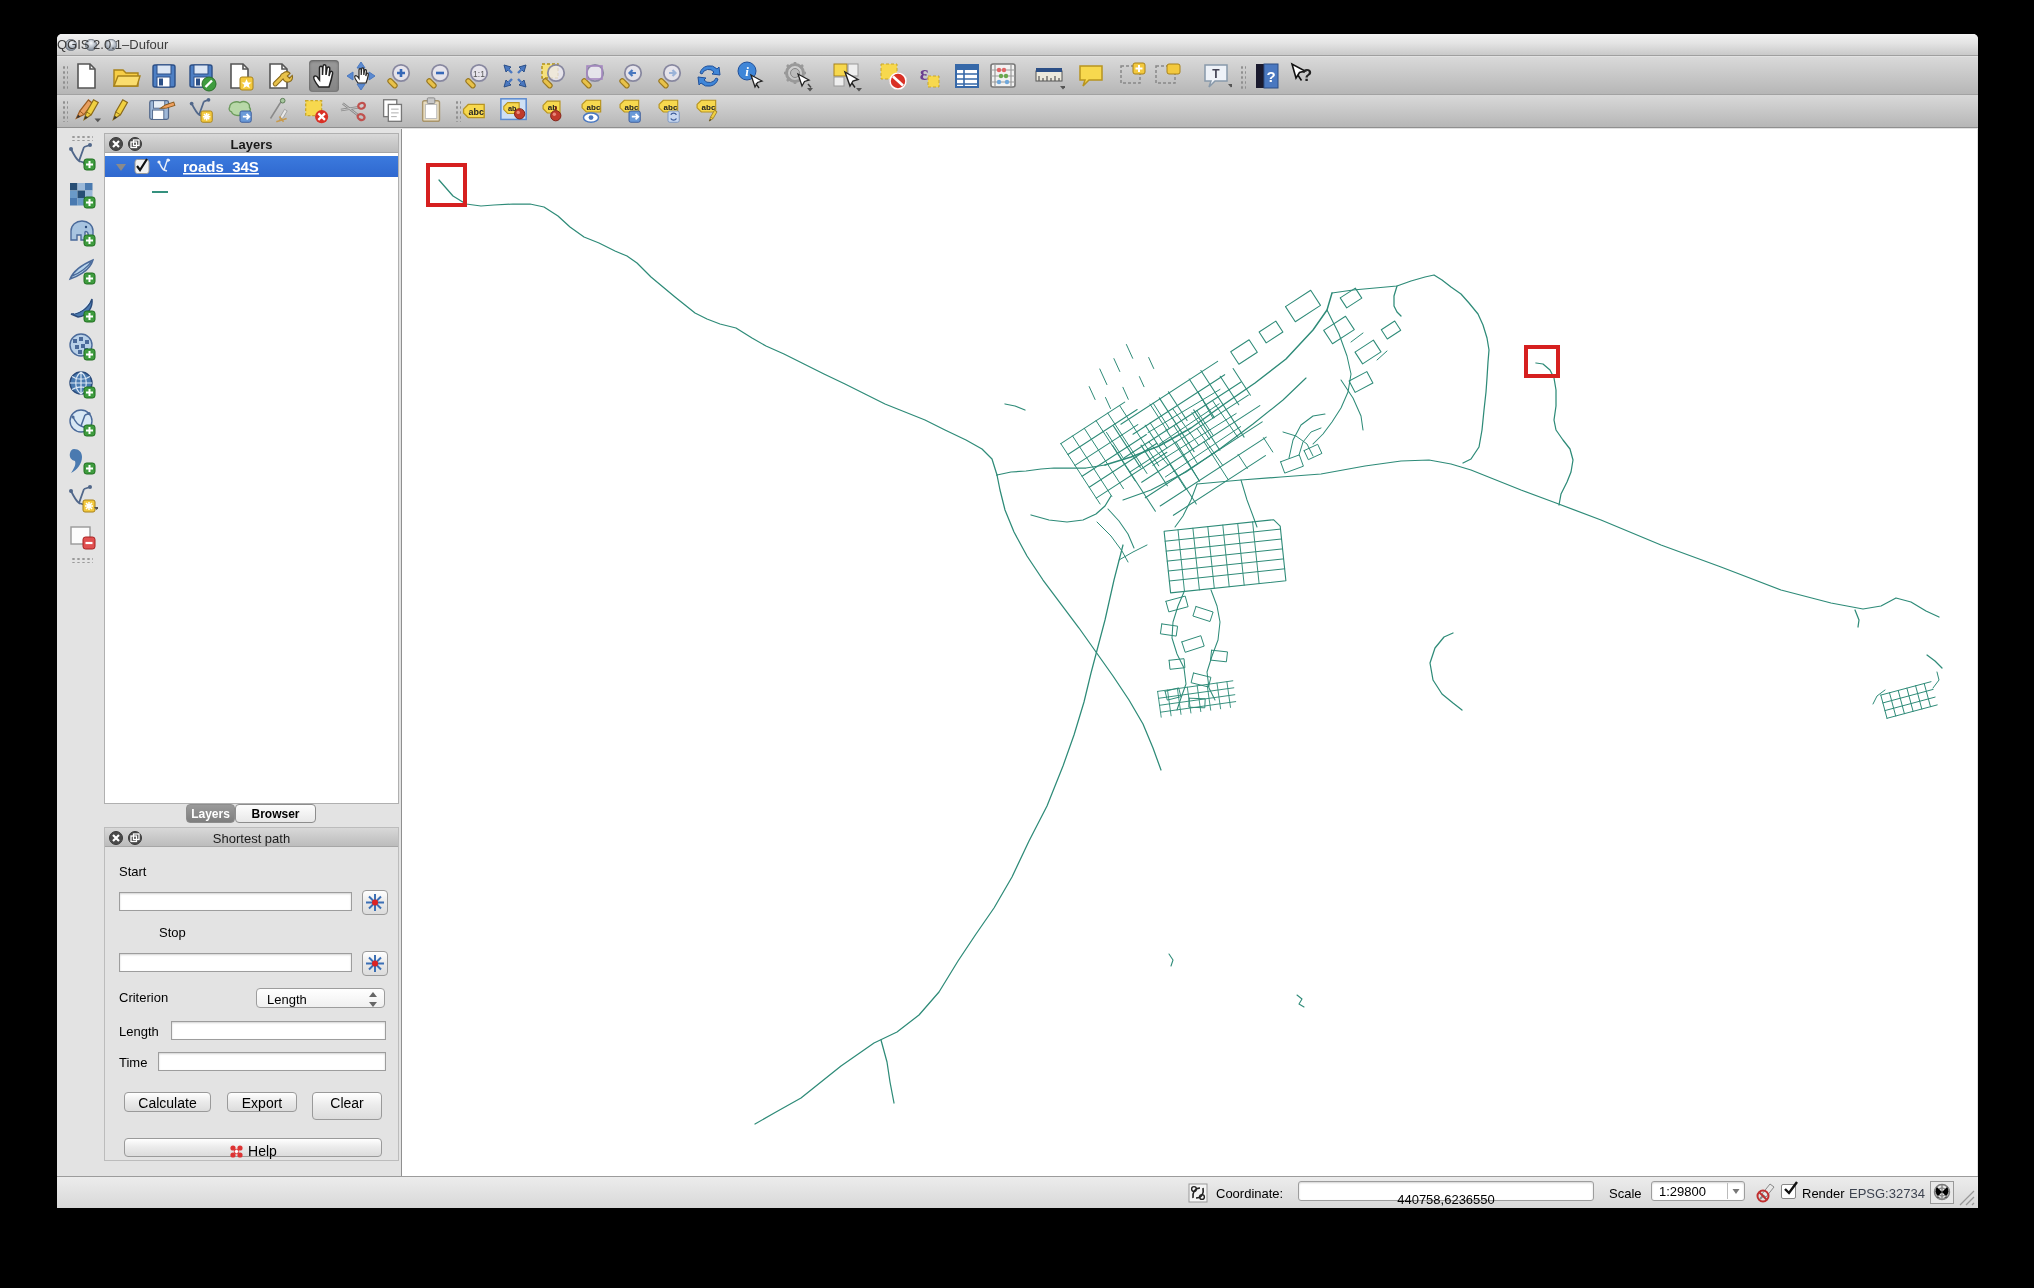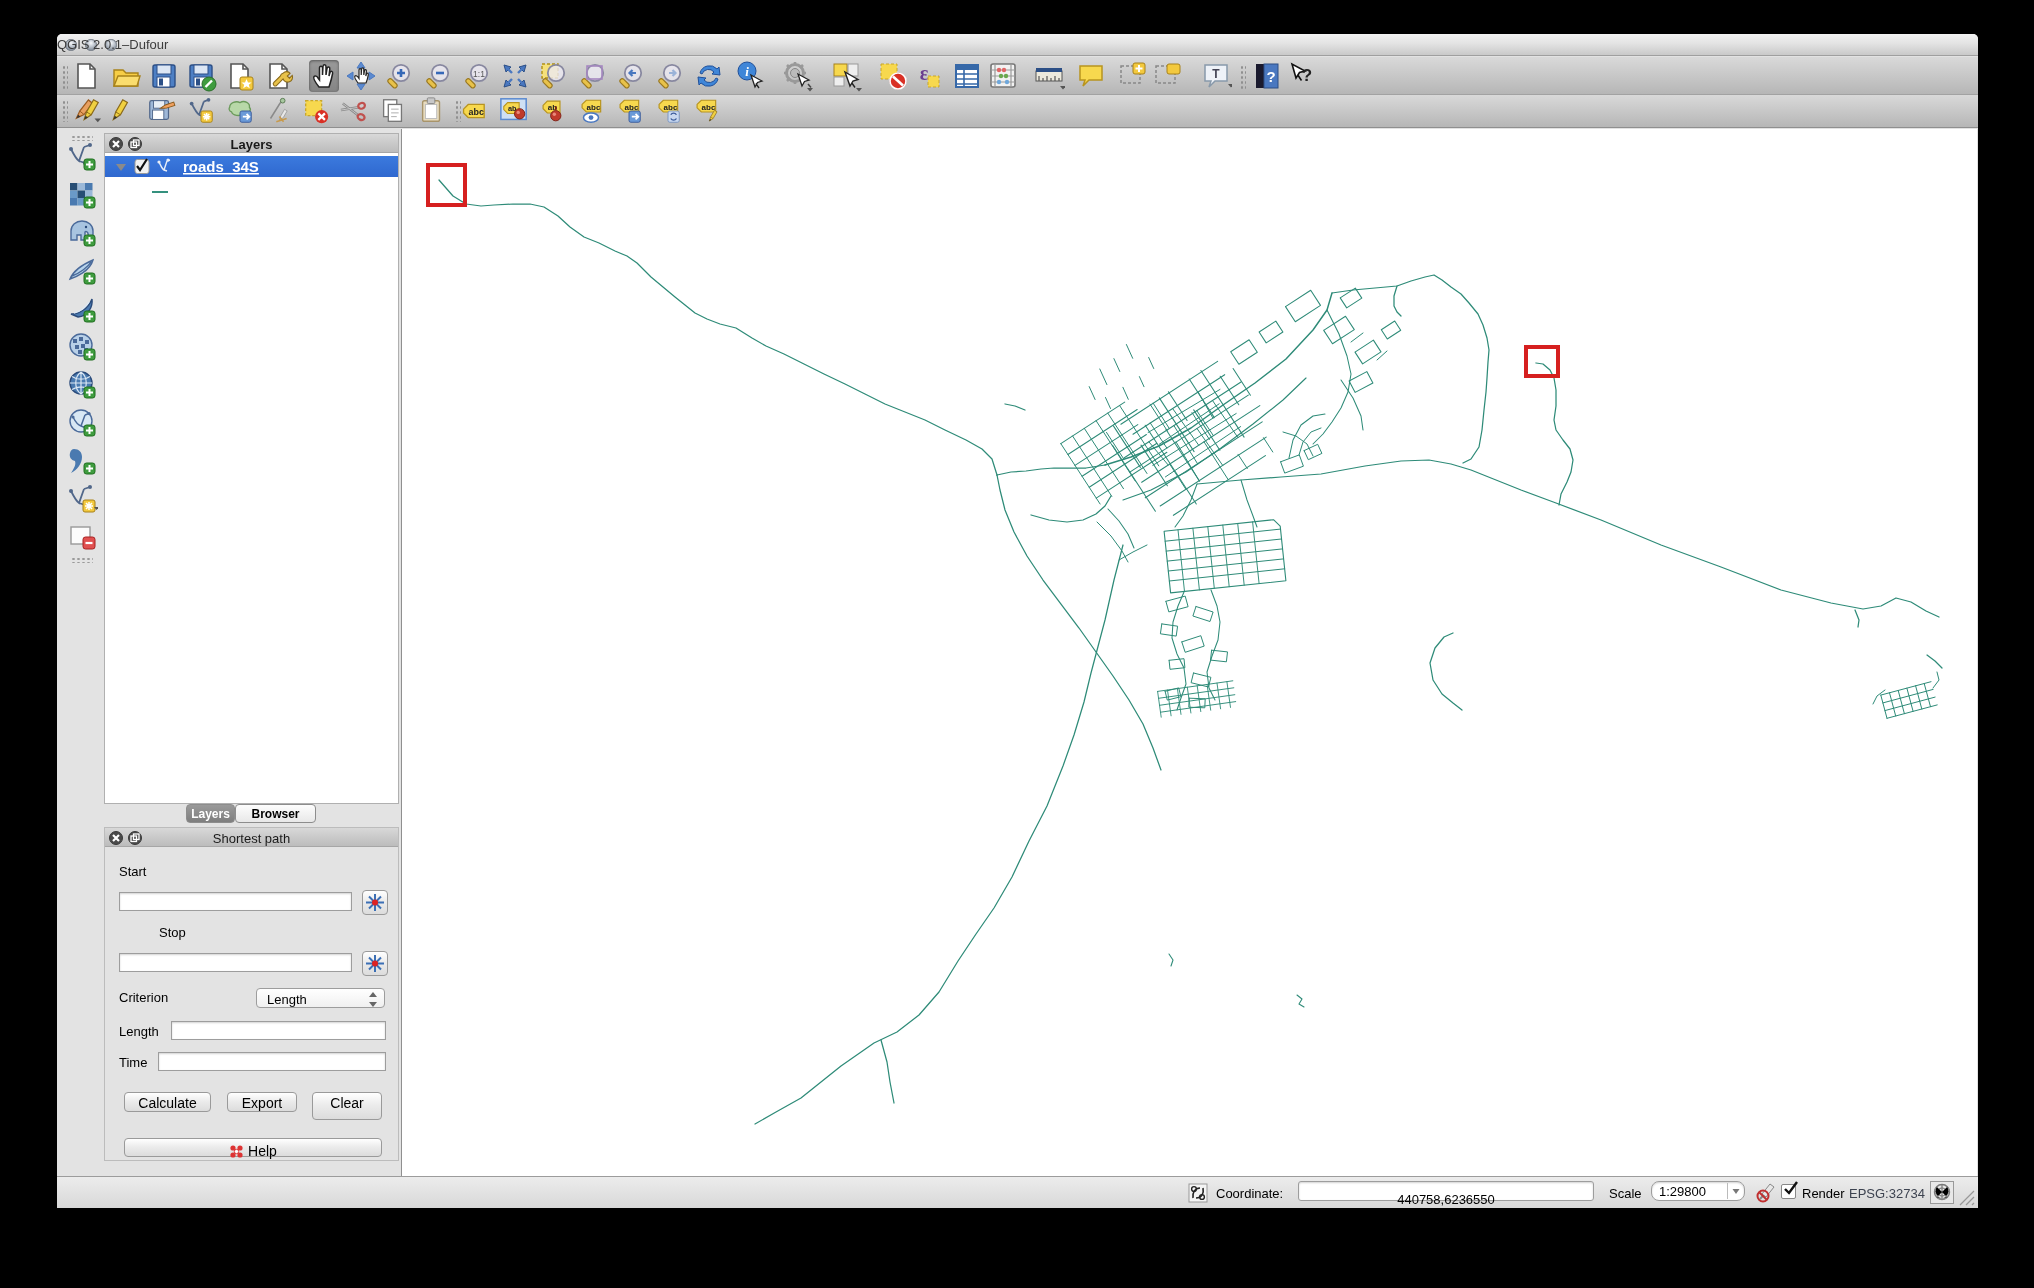--- a/index.html
+++ b/index.html
@@ -856,21 +856,21 @@
         <circle cx="6" cy="6" r="2.4" fill="none" stroke="#222" stroke-width="1.4"></circle>
         <circle cx="14" cy="14" r="2.4" fill="none" stroke="#222" stroke-width="1.4"></circle>
       </svg>
 
 <div class="sbtext" style="left:1159px;">Coordinate:</div>
 
 <div class="field" style="left:1241px;top:4px;width:296px;height:20px;border-radius:3px;text-align:center;font-size:13px;padding-top:10px;">440758,6236550</div>
 
 <div class="sbtext" style="left:1552px;">Scale</div>
 
-<div class="field" style="left:1594px;top:4px;width:94px;height:20px;border-radius:8px;font-size:13px;">
+<div class="field" style="left:1594px;top:4px;width:94px;height:20px;border-radius:3px;font-size:13px;">
  <span style="position:absolute;left:7px;top:2px;">1:29800</span>
  <span style="position:absolute;right:1px;top:1px;width:16px;height:16px;border-left:1px solid #bbb;"><svg width="16" height="16">
             <path d="M8 11 L4.5 6 H11.5 Z" fill="#777"></path>
           </svg></span>
 </div>
 
 <svg style="position:absolute;left:1699px;top:4px" width="22" height="22" viewBox="0 0 22 22">
         <path d="M4 18 L15 6" stroke="#888" stroke-width="2"></path>
         <path d="M14 3 l4 3 -8 10 -4 -3 z" fill="#e8e8e8" stroke="#888"></path>
         <circle cx="7" cy="15" r="5.5" fill="none" stroke="#c03030" stroke-width="2"></circle>

